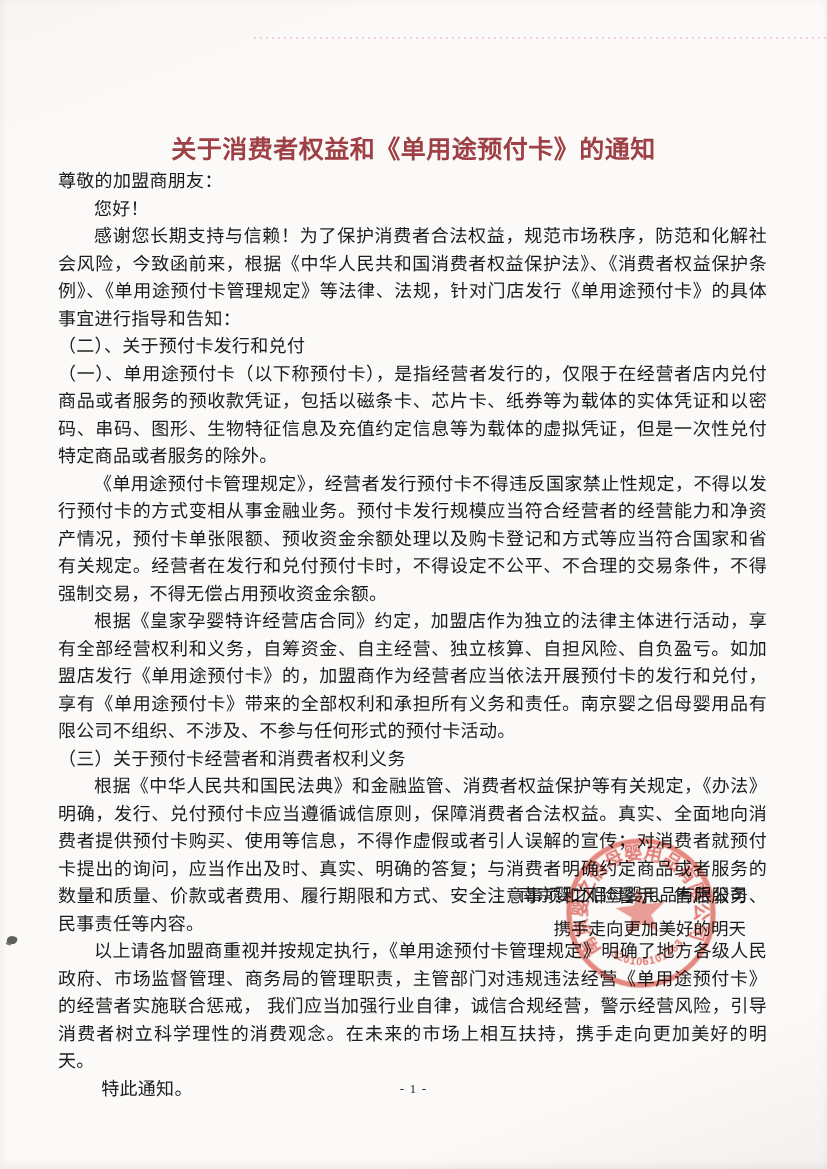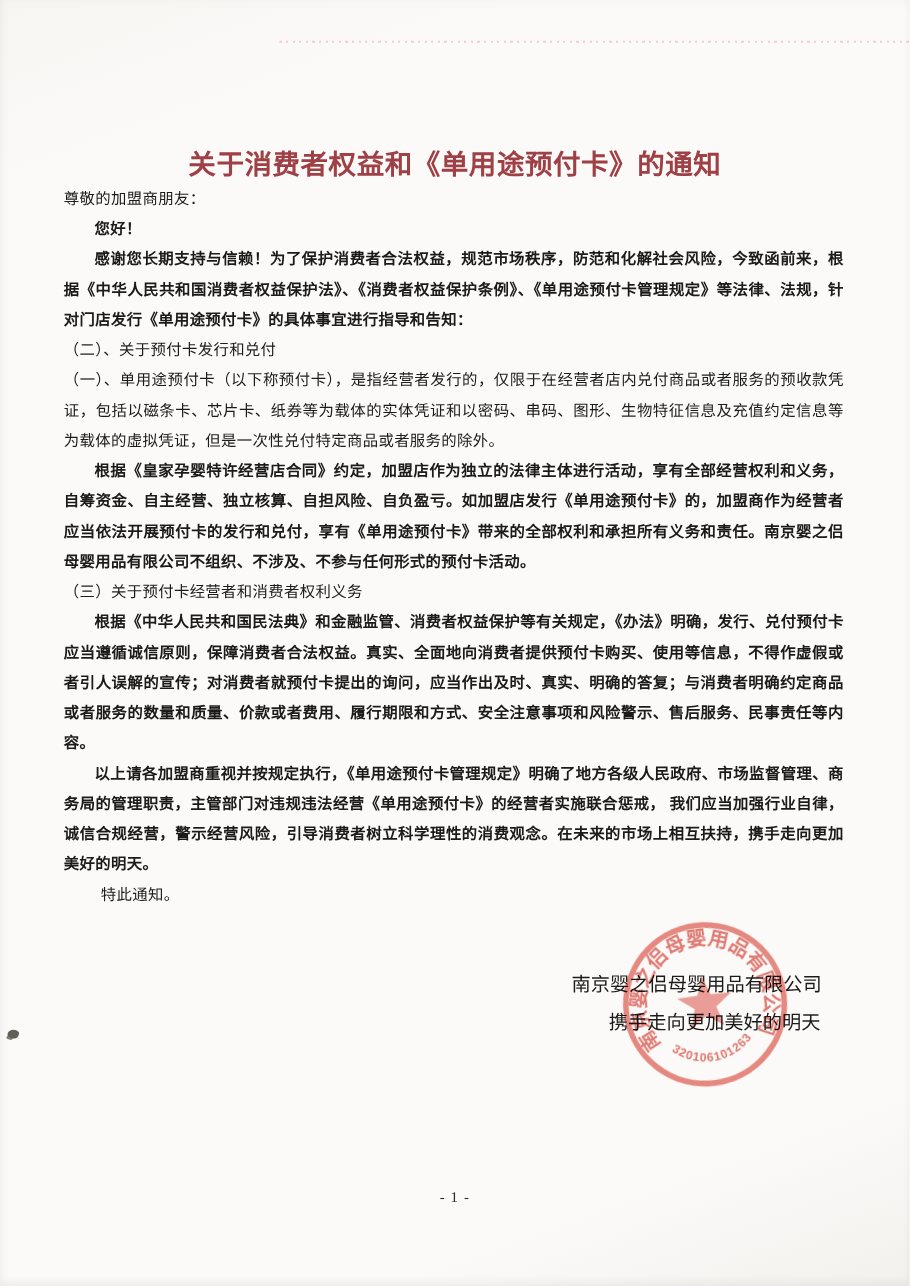--- a/index.html
+++ b/index.html
@@ -21,25 +21,25 @@
   }
   .title{
     position:absolute;left:0;right:0;top:112px;
     text-align:center;
     font-family:"Liberation Sans","DejaVu Sans",sans-serif;
     font-weight:bold;font-size:25px;letter-spacing:.5px;
     color:#9e4045;
   }
   .content{
     position:absolute;left:58px;top:168px;width:709px;
-    font-size:14px;line-height:27.5px;letter-spacing:.3px;
+    font-size:18px;line-height:27.5px;letter-spacing:.3px;
     text-align:justify;
   }
   .content p{margin:0;}
-  .indent{text-indent:2em;font-weight:bold;}
+  .indent{text-indent:2em;}
   .closing{margin-top:14px;text-indent:2.4em;}
   .signature{
     position:absolute;right:80px;top:879px;
     text-align:right;font-size:17.5px;z-index:2;
   }
   .sig-company{line-height:33px;}
   .sig-date{line-height:34px;padding-right:1px;}
   .stamp{
     position:absolute;left:555px;top:827px;width:172px;height:172px;
     transform:rotate(-7deg);
@@ -71,20 +71,21 @@
   <div class="scan-line"></div>
 
   <h1 class="title">关于消费者权益和《单用途预付卡》的通知</h1>
 
   <div class="content">
     <p>尊敬的加盟商朋友：</p>
     <p class="indent">您好！</p>
     <p class="indent">感谢您长期支持与信赖！为了保护消费者合法权益，规范市场秩序，防范和化解社会风险，今致函前来，根据《中华人民共和国消费者权益保护法》、《消费者权益保护条例》、《单用途预付卡管理规定》等法律、法规，针对门店发行《单用途预付卡》的具体事宜进行指导和告知：</p>
     <p>（二）、关于预付卡发行和兑付</p>
     <p>（一）、单用途预付卡（以下称预付卡），是指经营者发行的，仅限于在经营者店内兑付商品或者服务的预收款凭证，包括以磁条卡、芯片卡、纸券等为载体的实体凭证和以密码、串码、图形、生物特征信息及充值约定信息等为载体的虚拟凭证，但是一次性兑付特定商品或者服务的除外。</p>
+    <p class="indent">《单用途预付卡管理规定》，经营者发行预付卡不得违反国家禁止性规定，不得以发行预付卡的方式变相从事金融业务。预付卡发行规模应当符合经营者的经营能力和净资产情况，预付卡单张限额、预收资金余额处理以及购卡登记和方式等应当符合国家和省有关规定。经营者在发行和兑付预付卡时，不得设定不公平、不合理的交易条件，不得强制交易，不得无偿占用预收资金余额。</p>
     <p class="indent">根据《皇家孕婴特许经营店合同》约定，加盟店作为独立的法律主体进行活动，享有全部经营权利和义务，自筹资金、自主经营、独立核算、自担风险、自负盈亏。如加盟店发行《单用途预付卡》的，加盟商作为经营者应当依法开展预付卡的发行和兑付，享有《单用途预付卡》带来的全部权利和承担所有义务和责任。南京婴之侣母婴用品有限公司不组织、不涉及、不参与任何形式的预付卡活动。</p>
     <p>（三）关于预付卡经营者和消费者权利义务</p>
     <p class="indent">根据《中华人民共和国民法典》和金融监管、消费者权益保护等有关规定，《办法》明确，发行、兑付预付卡应当遵循诚信原则，保障消费者合法权益。真实、全面地向消费者提供预付卡购买、使用等信息，不得作虚假或者引人误解的宣传；对消费者就预付卡提出的询问，应当作出及时、真实、明确的答复；与消费者明确约定商品或者服务的数量和质量、价款或者费用、履行期限和方式、安全注意事项和风险警示、售后服务、民事责任等内容。</p>
     <p class="indent">以上请各加盟商重视并按规定执行，《单用途预付卡管理规定》明确了地方各级人民政府、市场监督管理、商务局的管理职责，主管部门对违规违法经营《单用途预付卡》的经营者实施联合惩戒， 我们应当加强行业自律，诚信合规经营，警示经营风险，引导消费者树立科学理性的消费观念。在未来的市场上相互扶持，携手走向更加美好的明天。</p>
     <p class="closing">特此通知。</p>
   </div>
 
   <div class="signature">
     <div class="sig-company">南京婴之侣母婴用品有限公司</div>
     <div class="sig-date">携手走向更加美好的明天</div>

